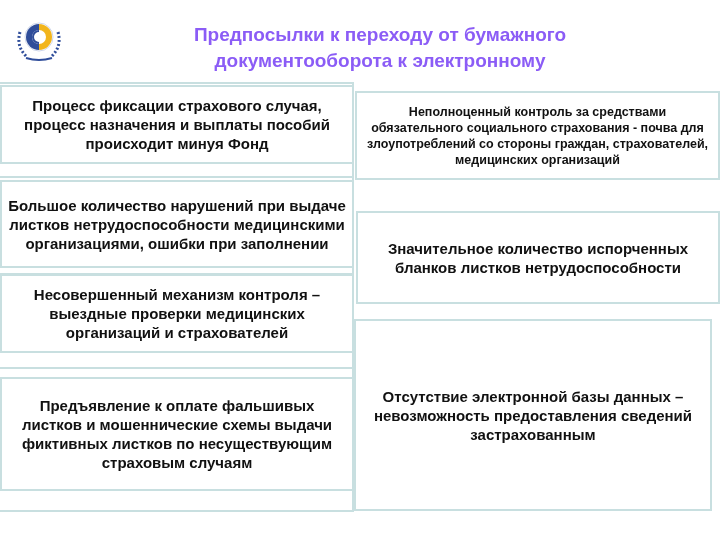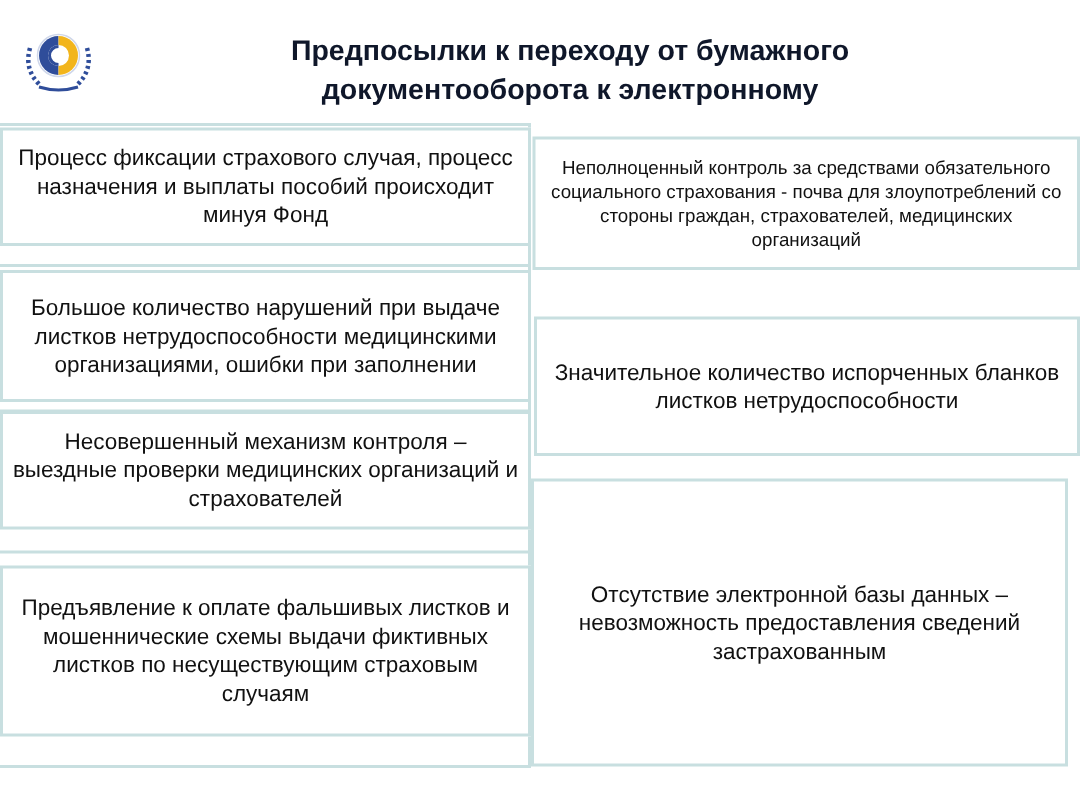--- a/index.html
+++ b/index.html
@@ -4,28 +4,28 @@
   <style>
     html, body { margin: 0; padding: 0; }
     body {
       width: 720px; height: 540px; position: relative; overflow: hidden;
       background: #ffffff;
       font-family: "Liberation Sans", "DejaVu Sans", sans-serif;
     }
     .logo { position: absolute; left: 12px; top: 12px; width: 54px; height: 54px; }
     .title {
       position: absolute; left: 120px; top: 22px; width: 520px;
-      text-align: center; color: #0f172a; font-weight: bold;
+      text-align: center; color: #8b5cf6; font-weight: bold;
       font-size: 19px; line-height: 26px;
     }
     .box {
       position: absolute; box-sizing: border-box;
       border: 2px solid #c8dfe0; background: #ffffff;
       display: flex; align-items: center; justify-content: center;
-      text-align: center; color: #111111; font-weight: normal;
+      text-align: center; color: #111111; font-weight: bold;
       padding: 2px 6px;
     }
     .box span { display: block; }
     .left-text { font-size: 15px; line-height: 19px; }
     .right-small { font-size: 12.5px; line-height: 16px; }
     .right-text { font-size: 15px; line-height: 19px; }
     .line { position: absolute; background: #c8dfe0; }
   </style>
 </head>
 <body>

